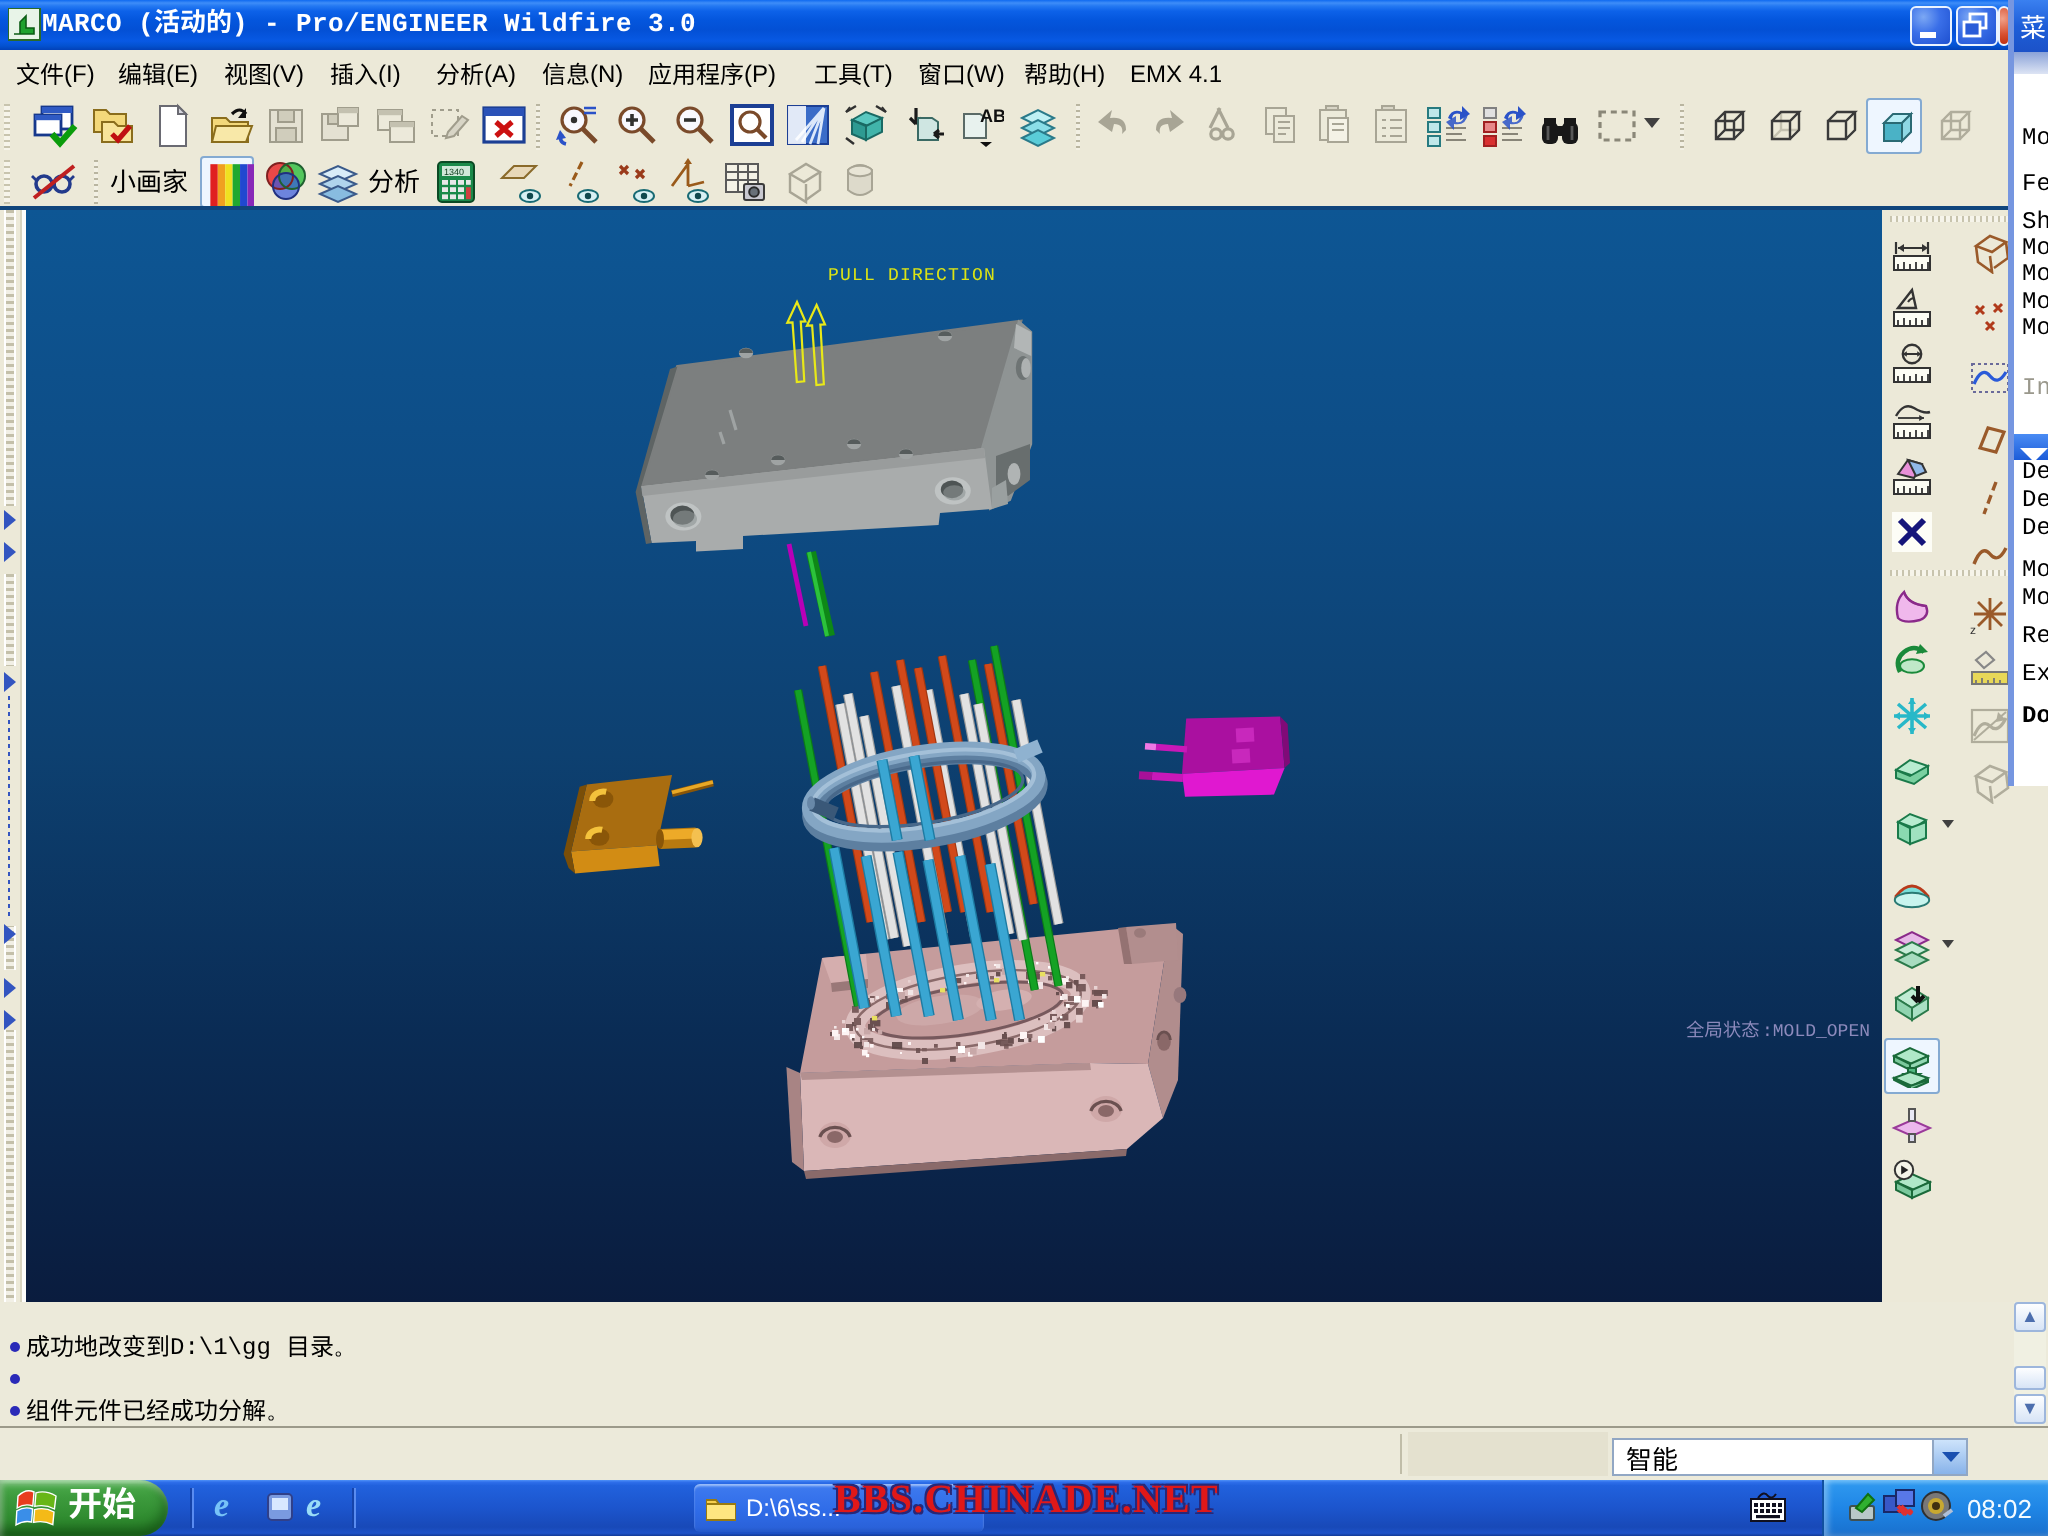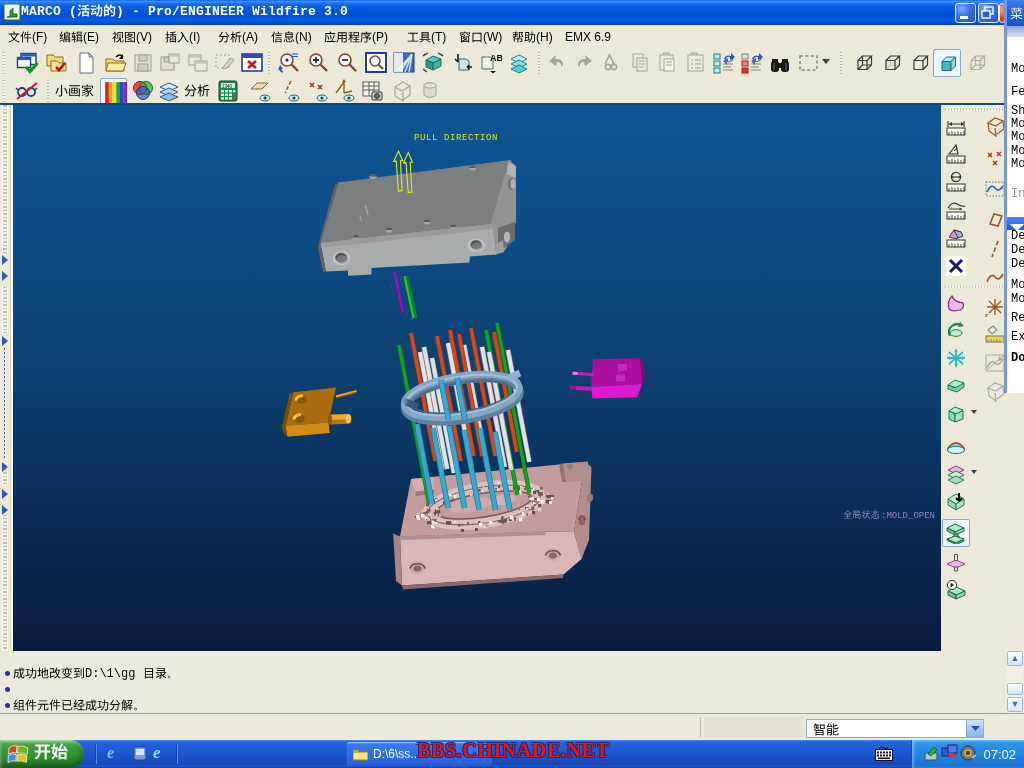--- a/index.html
+++ b/index.html
@@ -193,21 +193,21 @@
  <span class="mi" style="left:459px"><svg class="cjk" viewBox="0 0 1000 1000">
         <use href="#g7a97"></use>
       </svg><svg class="cjk" viewBox="0 0 1000 1000">
         <use href="#g53e3"></use>
       </svg>(W)</span>
  <span class="mi" style="left:512px"><svg class="cjk" viewBox="0 0 1000 1000">
         <use href="#g5e2e"></use>
       </svg><svg class="cjk" viewBox="0 0 1000 1000">
         <use href="#g52a9"></use>
       </svg>(H)</span>
- <span class="mi" style="left:565px">EMX 6.9</span>
+ <span class="mi" style="left:565px">EMX 4.1</span>
 </div>
 
 <div id="tb1">
     <div class="grip" style="left:2px;top:3px;height:23px"></div>
 <div class="ticon" style="left:16px;top:2px"><svg width="24" height="24" viewBox="0 0 24 24">
         <rect x="5" y="2.5" width="15" height="11" fill="#fff" stroke="#16388c" stroke-width="1.4"></rect>
         <rect x="5" y="2.5" width="15" height="3" fill="#2f5ac4"></rect>
         <rect x="1.5" y="6.5" width="13" height="10" fill="#fff" stroke="#16388c" stroke-width="1.4"></rect>
         <rect x="1.5" y="6.5" width="13" height="2.6" fill="#2f5ac4"></rect>
         <path d="M10 16l4 4.5 7.5-8.5" stroke="#0b9c0b" stroke-width="3.2" fill="none"></path>
@@ -1095,16 +1095,16 @@
         <rect x="7" y="1" width="9" height="8" fill="#5878e8" stroke="#182868"></rect>
         <path d="M8 9 l3 3m0 -3l-3 3M8 9l3 3m2 -1 2 2m0 -2 -2 2" stroke="#e03030" stroke-width="2"></path>
         <path d="M10 10.5l2.6 2.6m0-2.6l-2.6 2.6" stroke="#e03030" stroke-width="2.4"></path>
       </svg>
   <svg class="abs" style="left:48px;top:4px" width="18" height="18" viewBox="0 0 18 18">
         <circle cx="8" cy="9" r="7" fill="#787878" stroke="#303030"></circle>
         <circle cx="8" cy="9" r="4" fill="#c8a830"></circle>
         <circle cx="8" cy="9" r="2" fill="#403010"></circle>
         <path d="M12 14l4-3" stroke="#b0c0d8" stroke-width="2"></path>
       </svg>
-  <span id="clock">07:02</span>
+  <span id="clock">08:02</span>
  </div>
 </div>
 <div id="wmark">BBS.CHINADE.NET</div>
 
 </body></html>

